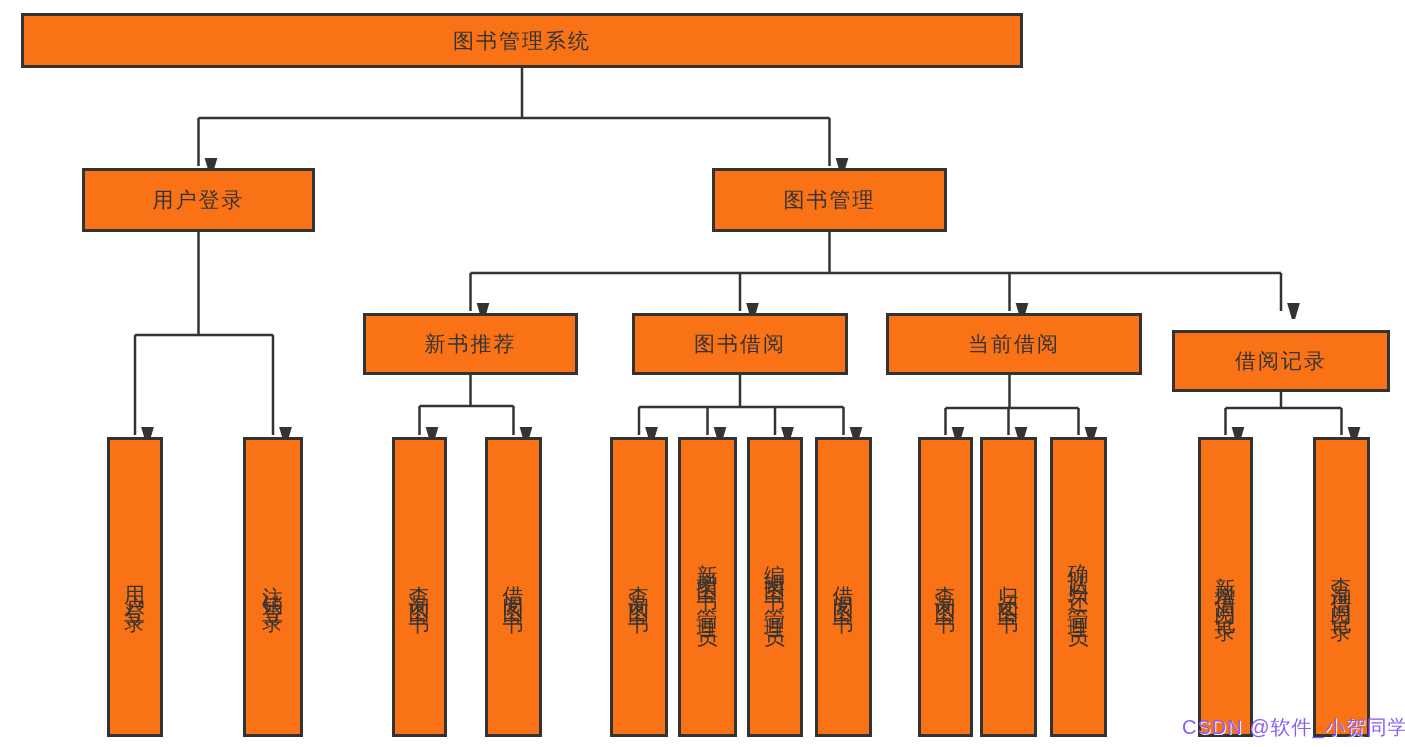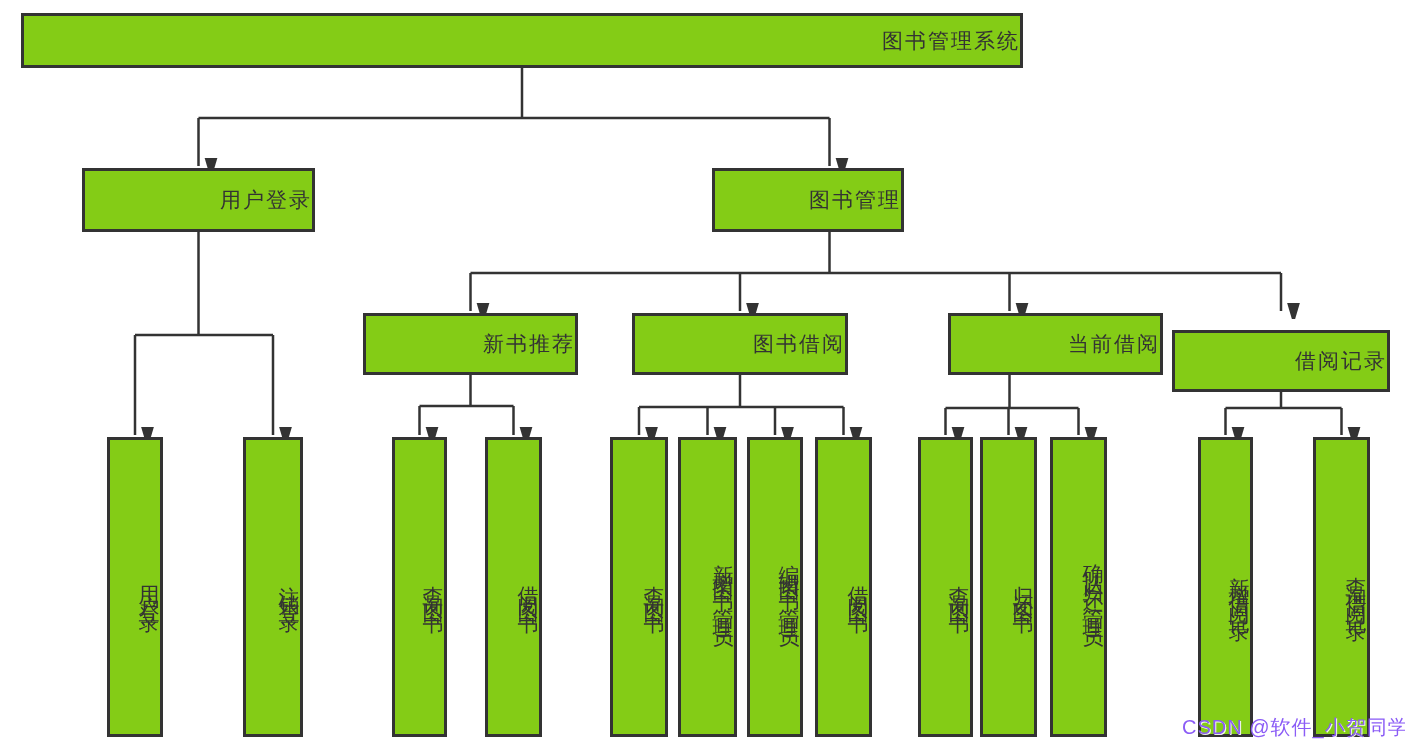--- a/index.html
+++ b/index.html
@@ -8,41 +8,41 @@
     width:1405px;height:747px;
     background:#ffffff;
     font-family:"Liberation Sans","DejaVu Sans",sans-serif;
     overflow:hidden;
   }
   #wires{position:absolute;left:0;top:0;width:1405px;height:747px;}
   .box{
     position:absolute;
     box-sizing:border-box;
     border:3px solid #333333;
-    background:#84cc16;
-    display:flex;align-items:center;justify-content:flex-end;
+    background:#f97316;
+    display:flex;align-items:center;justify-content:center;
     color:#333333;
     font-size:21px;
     letter-spacing:2px;
     z-index:2;
   }
   .box-v span{
     writing-mode:vertical-rl;
     text-orientation:mixed;
     letter-spacing:9px;
     line-height:1;
     font-size:21px;
   }
   
   #n-root            {left:21px;  top:13px;  width:1002px; height:55px;}
   #n-user-login      {left:82px;  top:168px; width:233px;  height:64px;}
-  #n-book-mgmt       {left:712px; top:168px; width:192px;  height:64px;}
+  #n-book-mgmt       {left:712px; top:168px; width:235px;  height:64px;}
   #n-new-book-rec    {left:363px; top:313px; width:215px;  height:62px;}
   #n-book-borrow     {left:632px; top:313px; width:216px;  height:62px;}
-  #n-current-borrow  {left:948px; top:313px; width:215px;  height:62px;}
+  #n-current-borrow  {left:886px; top:313px; width:256px;  height:62px;}
   #n-borrow-records  {left:1172px;top:330px; width:218px;  height:62px;}
   .leaf{top:437px;height:300px;}
   #n-leaf-user-login   {left:107px; width:56px;}
   #n-leaf-logout       {left:243px; width:60px;}
   #n-leaf-query-book-1 {left:392px; width:55px;}
   #n-leaf-borrow-book-1{left:485px; width:57px;}
   #n-leaf-query-book-2 {left:610px; width:58px;}
   #n-leaf-add-book     {left:678px; width:59px;}
   #n-leaf-edit-book    {left:747px; width:56px;}
   #n-leaf-borrow-book-2{left:815px; width:57px;}

